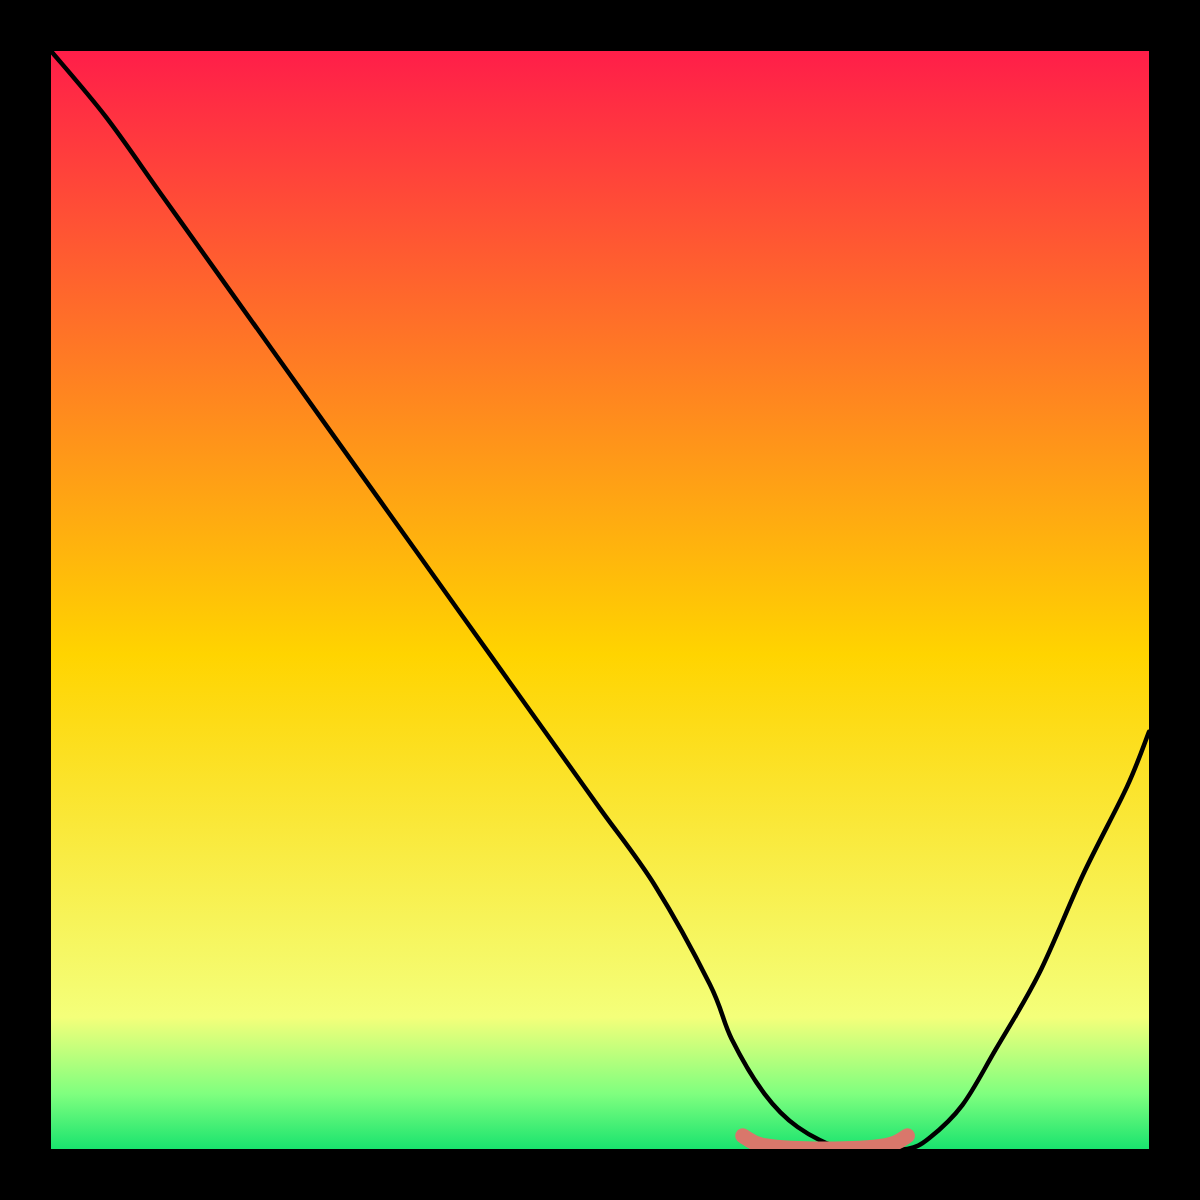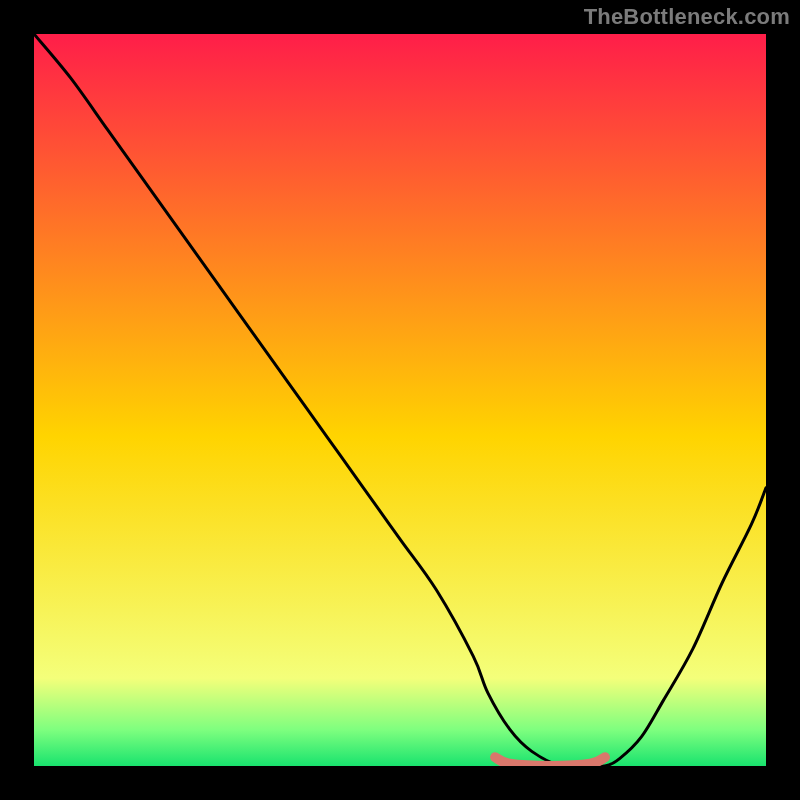--- a/index.html
+++ b/index.html
@@ -35,21 +35,20 @@
     width: 732px;
     height: 732px;
   }
   svg { display: block; }
 </style>
 </head>
 <body>
 
 <div class="frame">
 
-  <div class="watermark">TheBottleneck.com</div>
 
   <div class="plot">
     <svg id="plot-svg" width="732" height="732" viewBox="0 0 732 732">
       <defs>
         <linearGradient id="bg-grad" x1="0" y1="0" x2="0" y2="1">
           <stop id="g0" offset="0%" stop-color="#ff1e49"></stop>
           <stop id="g1" offset="55%" stop-color="#ffd400"></stop>
           <stop id="g2" offset="88%" stop-color="#f4ff7a"></stop>
           <stop id="g3" offset="95%" stop-color="#7fff7f"></stop>
           <stop id="g4" offset="100%" stop-color="#19e36e"></stop>

